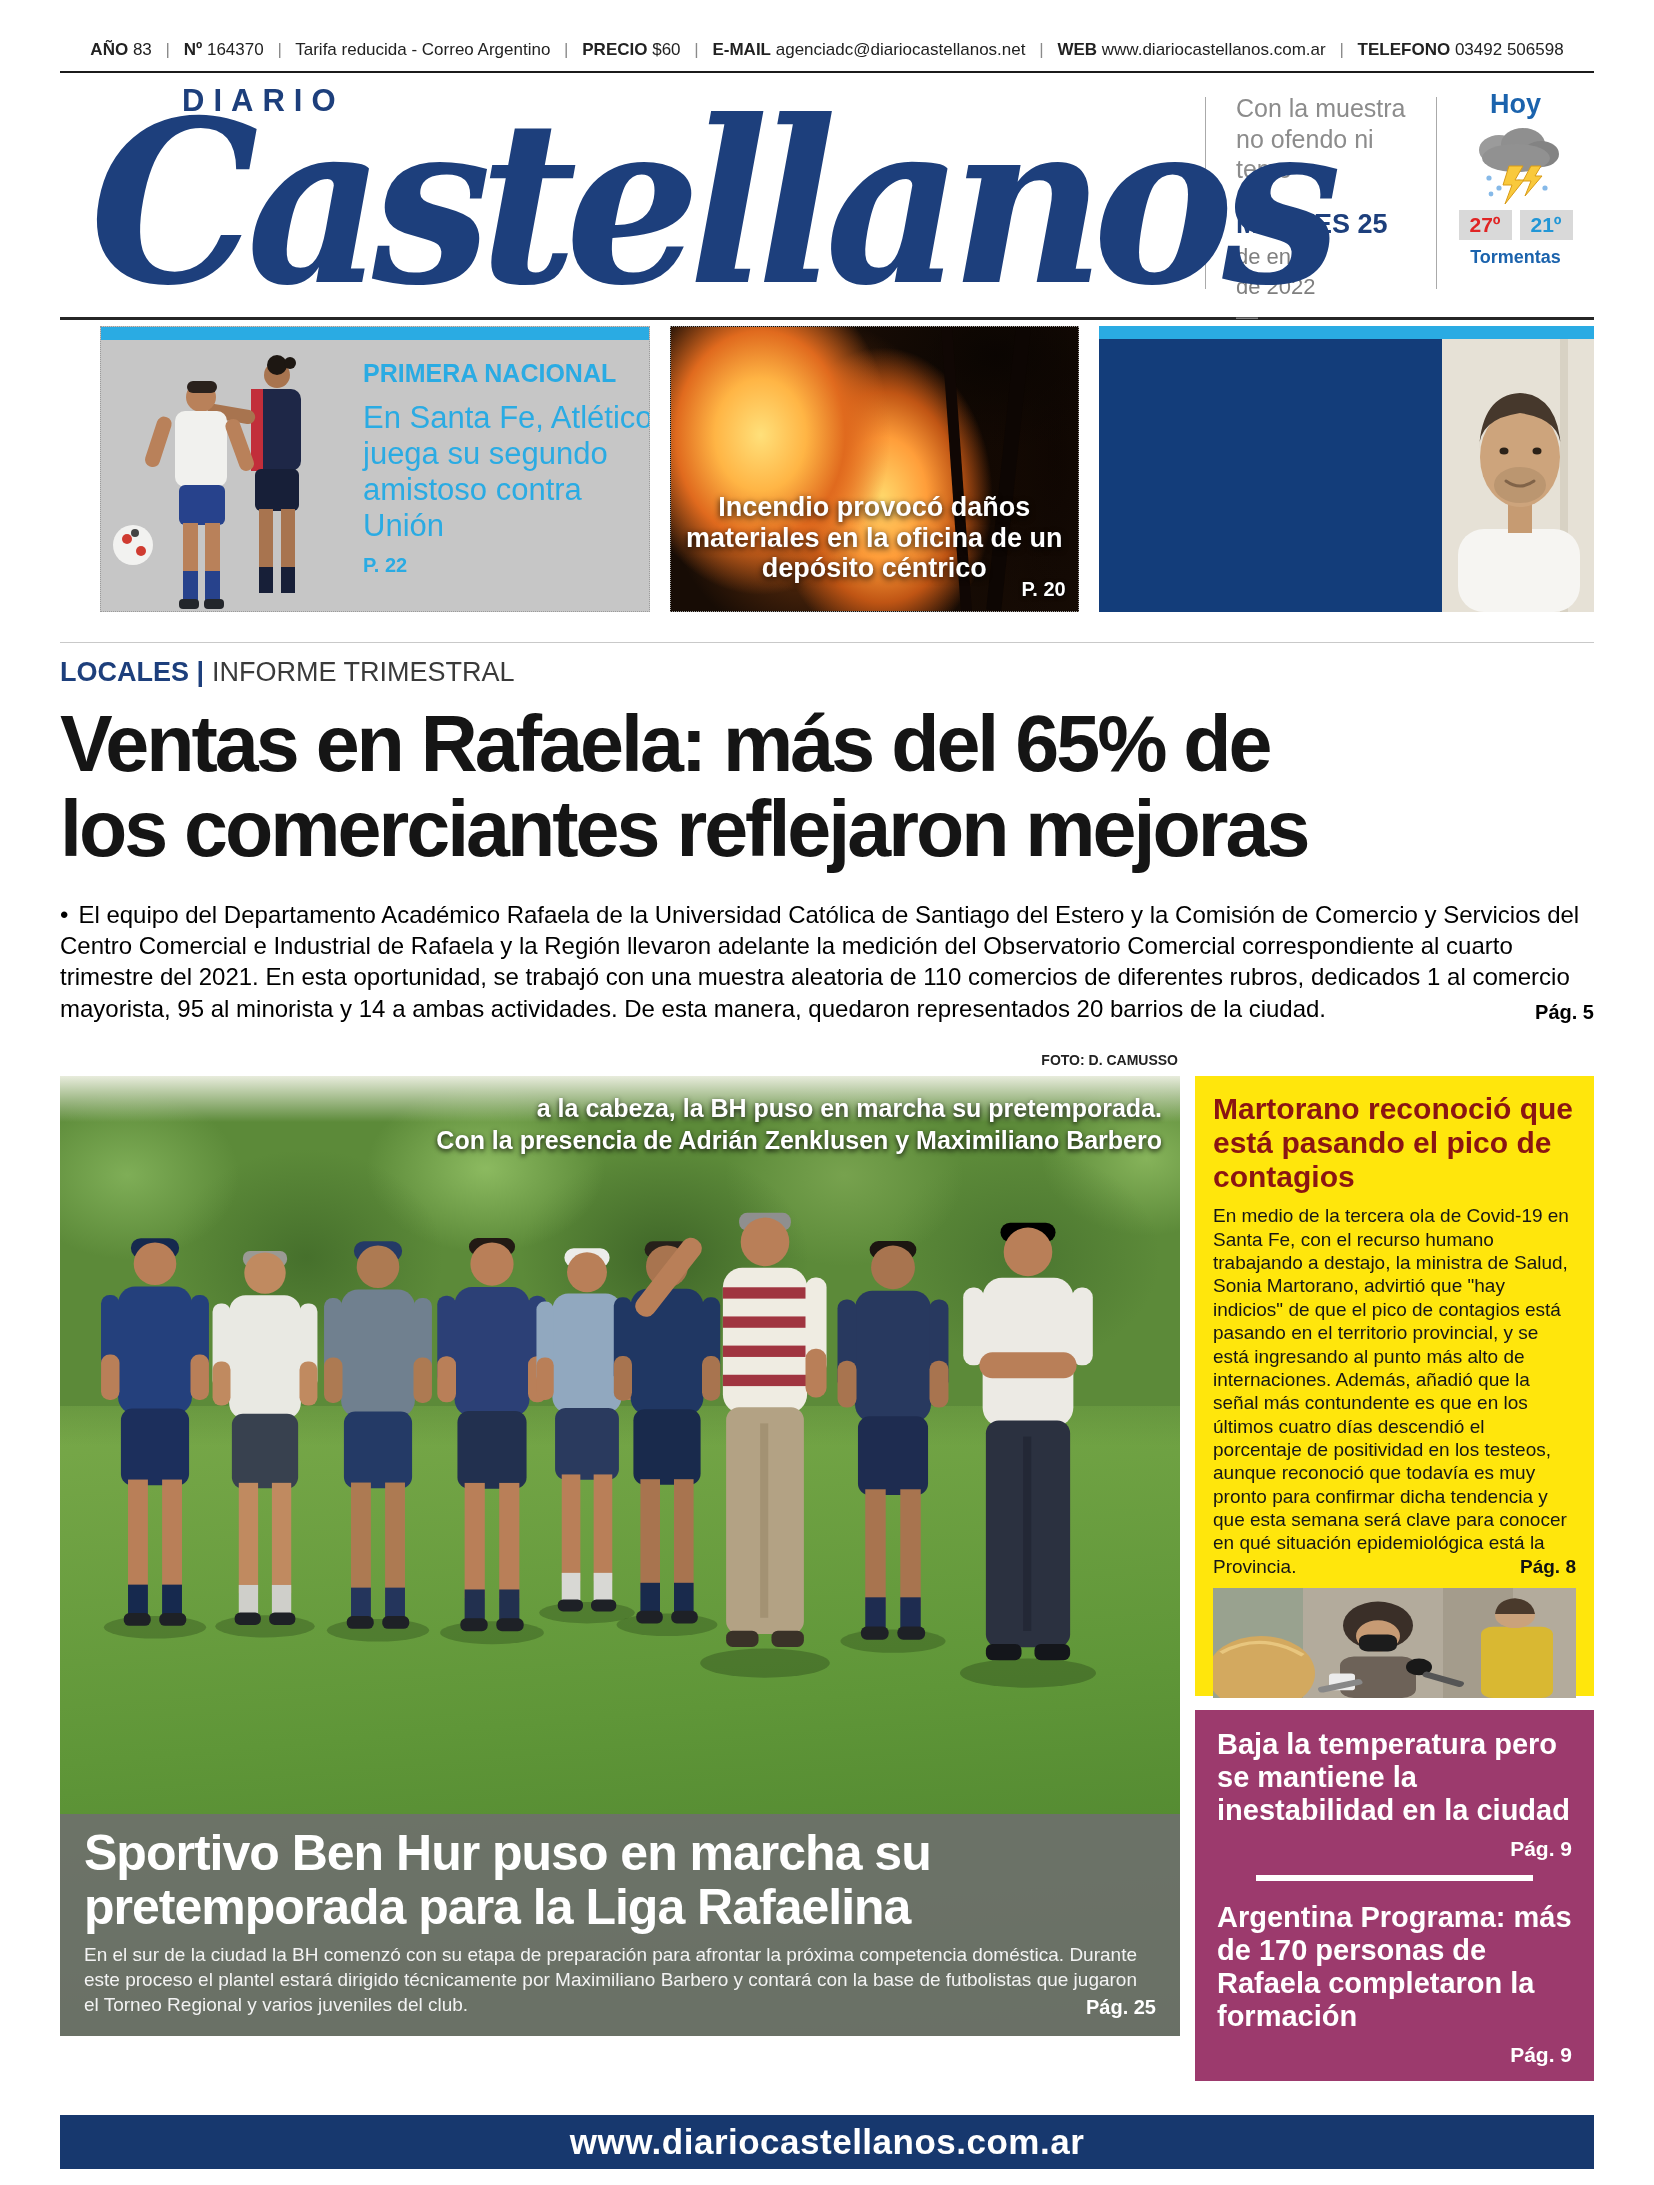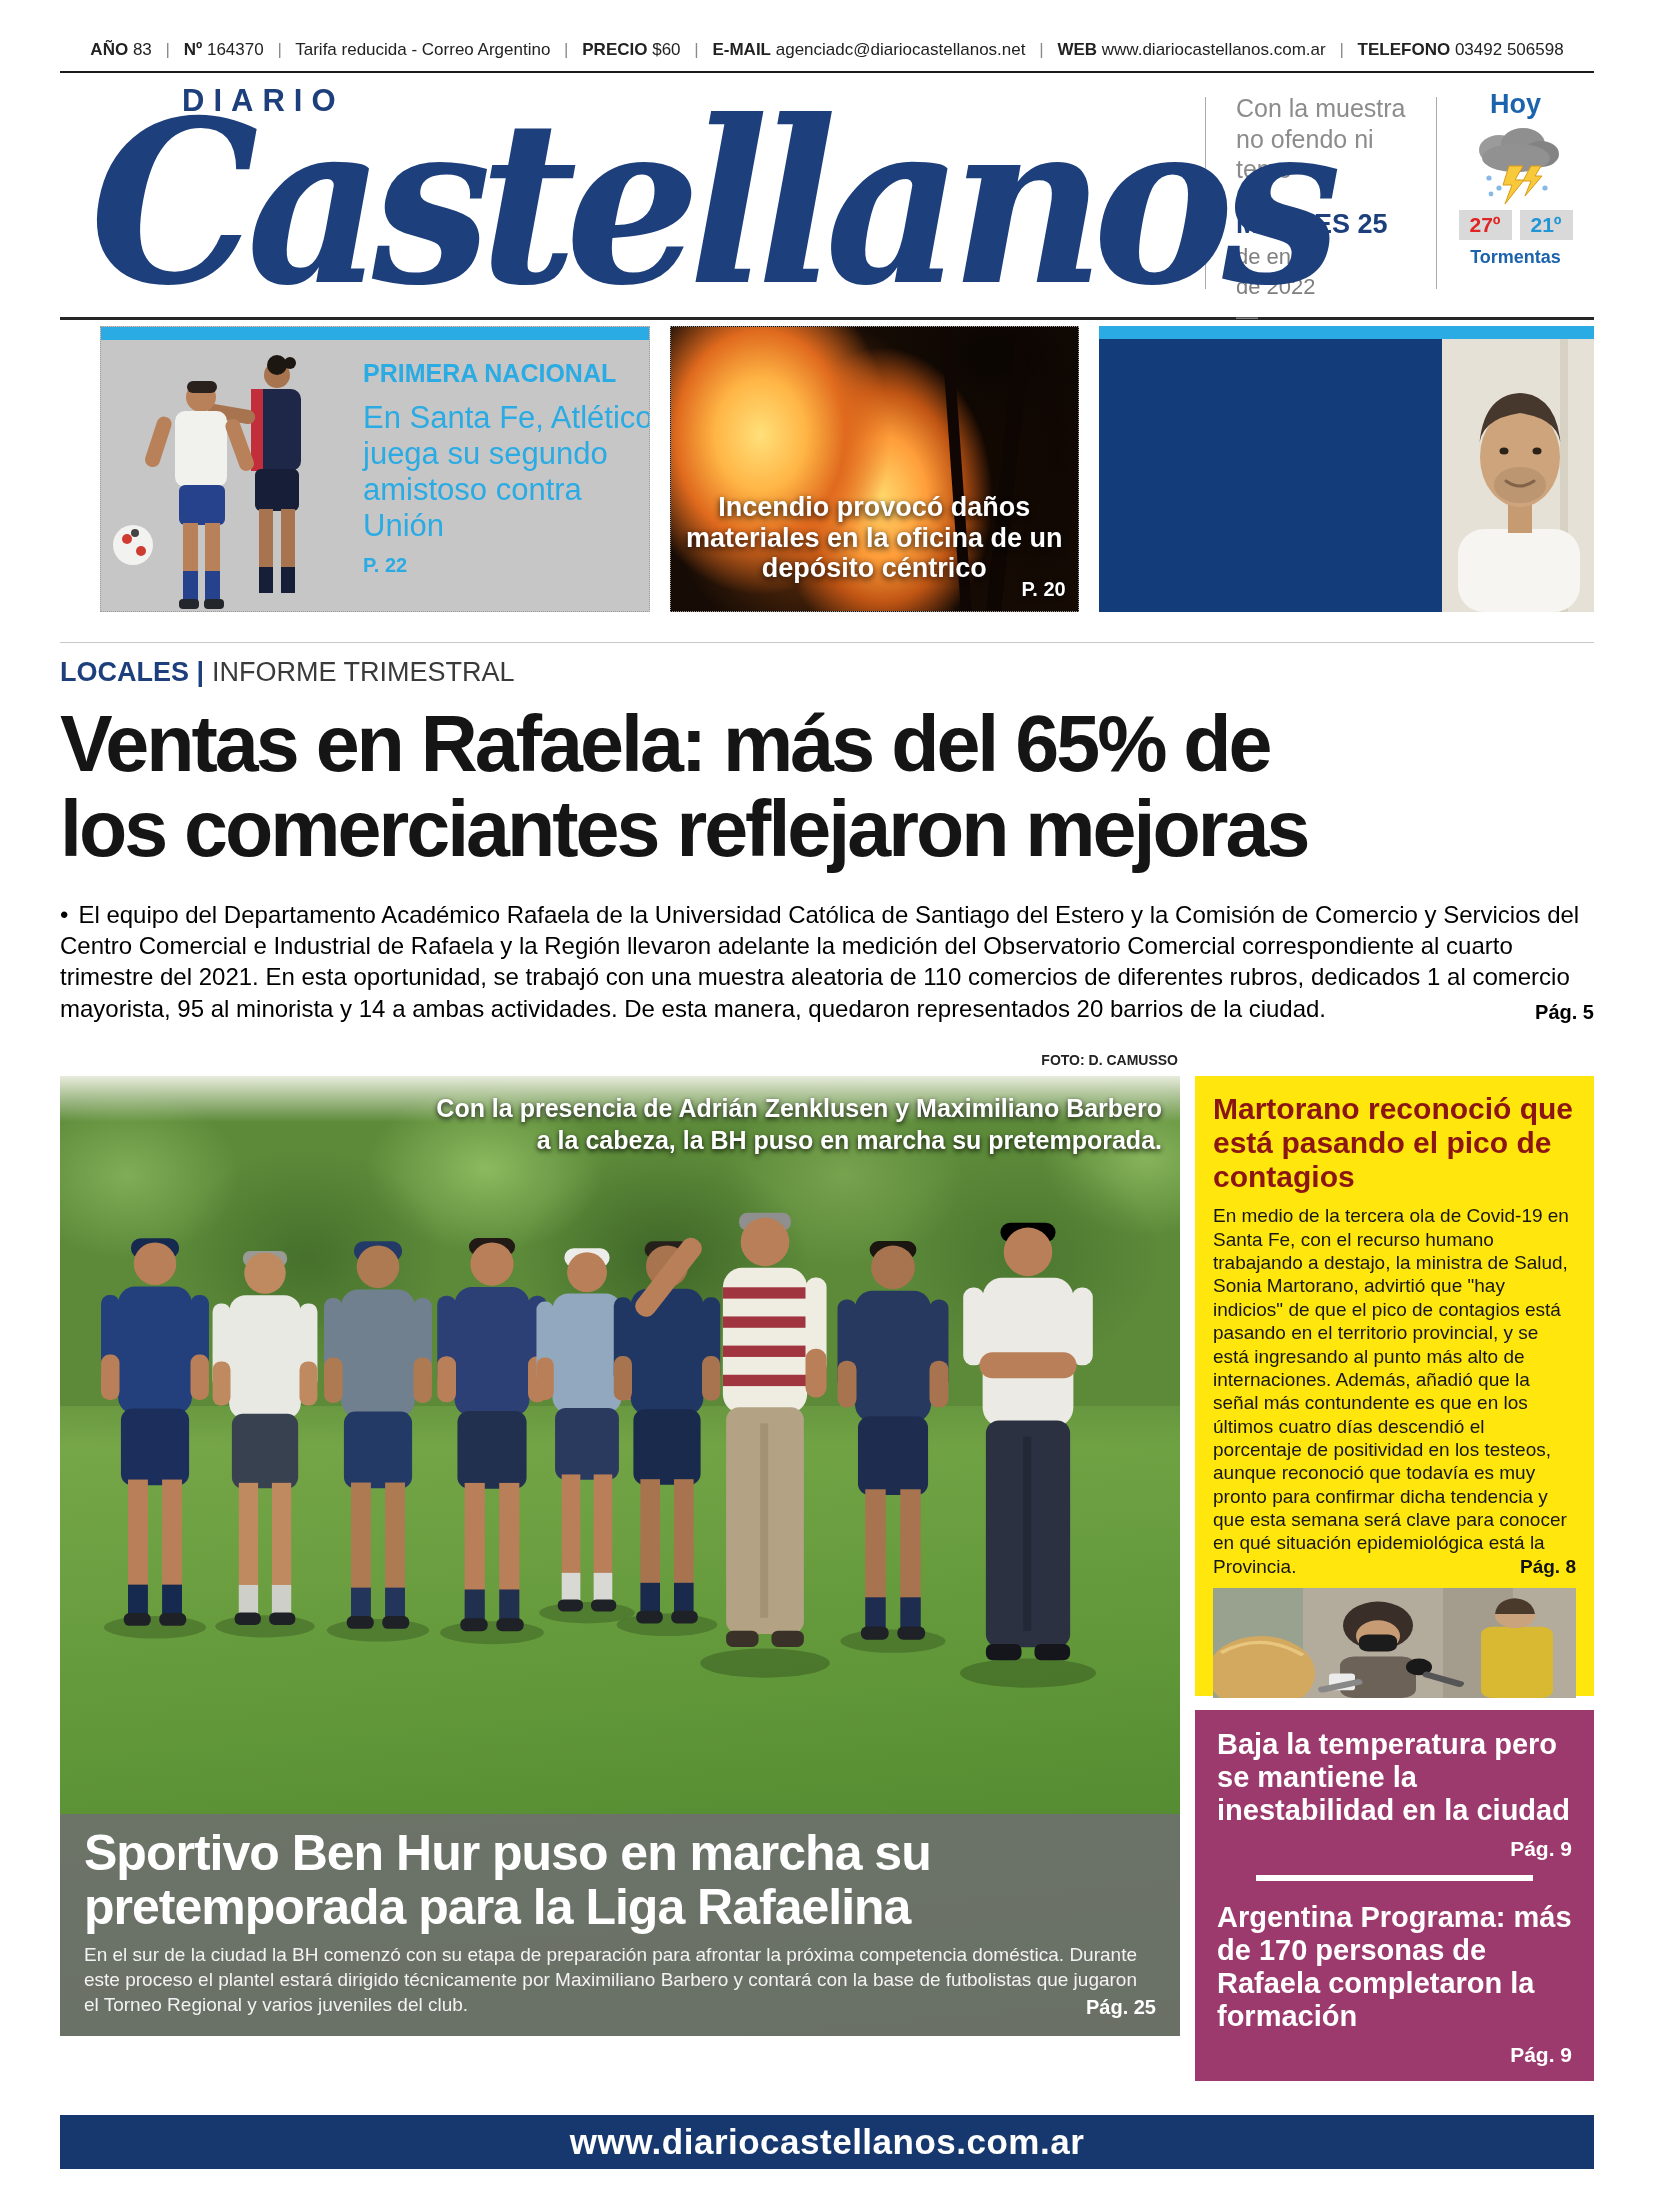--- a/index.html
+++ b/index.html
@@ -443,22 +443,22 @@
             <rect x="-40" y="38" width="13" height="48" rx="6" fill="#eceae4"></rect>
               <rect x="27" y="38" width="13" height="48" rx="6" fill="#eceae4"></rect>
             <rect x="-30" y="78" width="60" height="16" rx="8" fill="#b97f58"></rect>
             <rect x="-26" y="120" width="52" height="140" rx="8" fill="#2b3140"></rect>
             <rect x="-3" y="130" width="5" height="120" fill="#232836"></rect>
             <rect x="-26" y="258" width="22" height="10" rx="4" fill="#14161b"></rect>
               <rect x="4" y="258" width="22" height="10" rx="4" fill="#14161b"></rect>
           </g>
         </svg>
         <figcaption class="photo-caption">
+          <div>a la cabeza, la BH puso en marcha su pretemporada.</div>
           <div>Con la presencia de Adrián Zenklusen y Maximiliano Barbero</div>
-          <div>a la cabeza, la BH puso en marcha su pretemporada.</div>
         </figcaption>
         <div class="photo-overlay">
           <div class="overlay-headline">
             <div>Sportivo Ben Hur puso en marcha su</div>
             <div>pretemporada para la Liga Rafaelina</div>
           </div>
           <p class="overlay-body"><span>En el sur de la ciudad la BH comenzó con su etapa de preparación para afrontar la próxima competencia doméstica. Durante este proceso el plantel estará dirigido técnicamente por Maximiliano Barbero y contará con la base de futbolistas que jugaron el Torneo Regional y varios juveniles del club.</span><span class="pref">Pág. 25</span></p>
         </div>
       </figure>
     </div>

